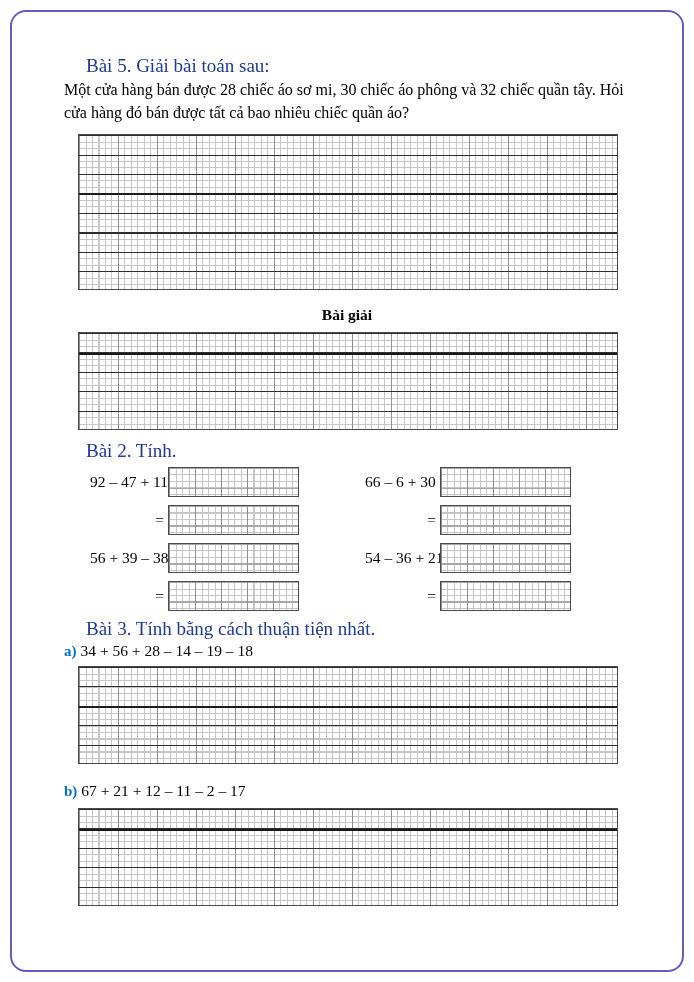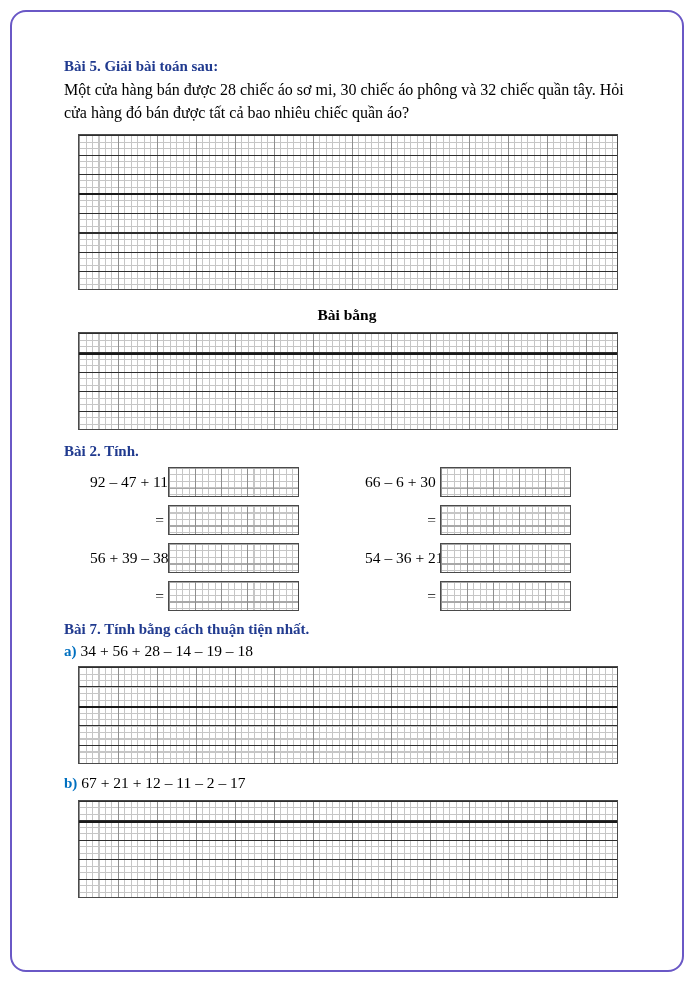--- a/index.html
+++ b/index.html
@@ -14,23 +14,23 @@
   }
   .page-border {
     position: absolute; inset: 10px;
     border: 2px solid var(--color-border, #6a58c6);
     border-radius: 16px;
     pointer-events: none;
   }
   .content { position: absolute; left: 64px; top: 56px; width: 566px; }
 
   .sec-title {
-    font-weight: bold;
+    font-weight: normal;
     color: var(--color-heading, #203a8f);
-    font-size: 15px; line-height: 20px;
+    font-size: 19px; line-height: 20px; margin-left: 22px;
   }
   .problem { font-size: 16px; line-height: 23px; margin: 2px 0 0 0; }
 
   .grid {
     position: relative;
     margin-left: 14px;
     width: 540px;
     border: 1px solid #4a4a4a;
     background-color: #fff;
     background-image:
@@ -61,38 +61,38 @@
     background-image:
       repeating-linear-gradient(to right, #8f8f8f 0 1px, transparent 1px 26px),
       repeating-linear-gradient(to bottom, #a8a8a8 0 1px, transparent 1px 19.5px),
       repeating-linear-gradient(to bottom, #c6c6c6 0 1px, transparent 1px 6.5px),
       repeating-linear-gradient(to right, #c6c6c6 0 1px, transparent 1px 6.5px);
   }
 
   .ab-line { font-size: 15.5px; line-height: 22px; margin-top: 1px; }
   .ab-label { font-weight: bold; color: var(--color-item, #0070c0); font-size: 15px; margin-right: 4px; }
   .grid-a { margin-top: 4px; }
-  .line-b { margin-top: 8px; }
+  .line-b { margin-top: 16px; }
   .grid-b { margin-top: 6px; }
 </style>
 </head>
 <body>
 
 <div class="page-border"></div>
 
 <div class="content">
 
   <div class="sec-title">Bài 5. Giải bài toán sau:</div>
   <p class="problem">Một cửa hàng bán được 28 chiếc áo sơ mi, 30 chiếc áo phông và 32 chiếc quần tây. Hỏi cửa hàng đó bán được tất cả bao nhiêu chiếc quần áo?</p>
 
   <div class="grid grid-big">
     <div class="heavy-rule" style="top:58px;"></div>
   </div>
 
-  <div class="solution-label">Bài bằng</div>
+  <div class="solution-label">Bài giải</div>
 
   <div class="grid grid-mid">
     <div class="heavy-rule" style="top:20px;"></div>
   </div>
 
   <div class="sec-title bai6-title">Bài 2. Tính.</div>
 
   <div class="bai6-cols">
     <div class="col col-left">
       <div class="b6row">
@@ -125,21 +125,21 @@
         <span class="expr">54 – 36 + 21 =</span>
         <div class="gridbox"></div>
       </div>
       <div class="b6row">
         <span class="expr">=</span>
         <div class="gridbox"></div>
       </div>
     </div>
   </div>
 
-  <div class="sec-title">Bài 7. Tính bằng cách thuận tiện nhất.</div>
+  <div class="sec-title">Bài 3. Tính bằng cách thuận tiện nhất.</div>
 
   <div class="ab-line">
     <span class="ab-label">a)</span><span>34 + 56 + 28 – 14 – 19 – 18</span>
   </div>
 
   <div class="grid grid-mid grid-a">
     <div class="heavy-rule" style="top:39px;"></div>
   </div>
 
   <div class="ab-line line-b">

